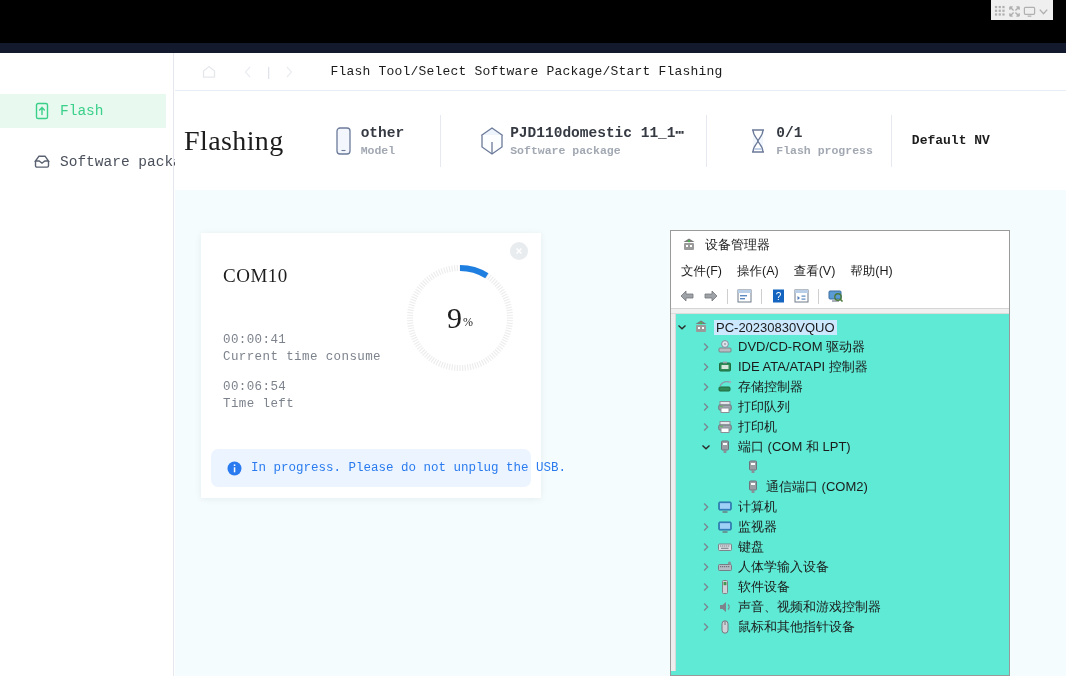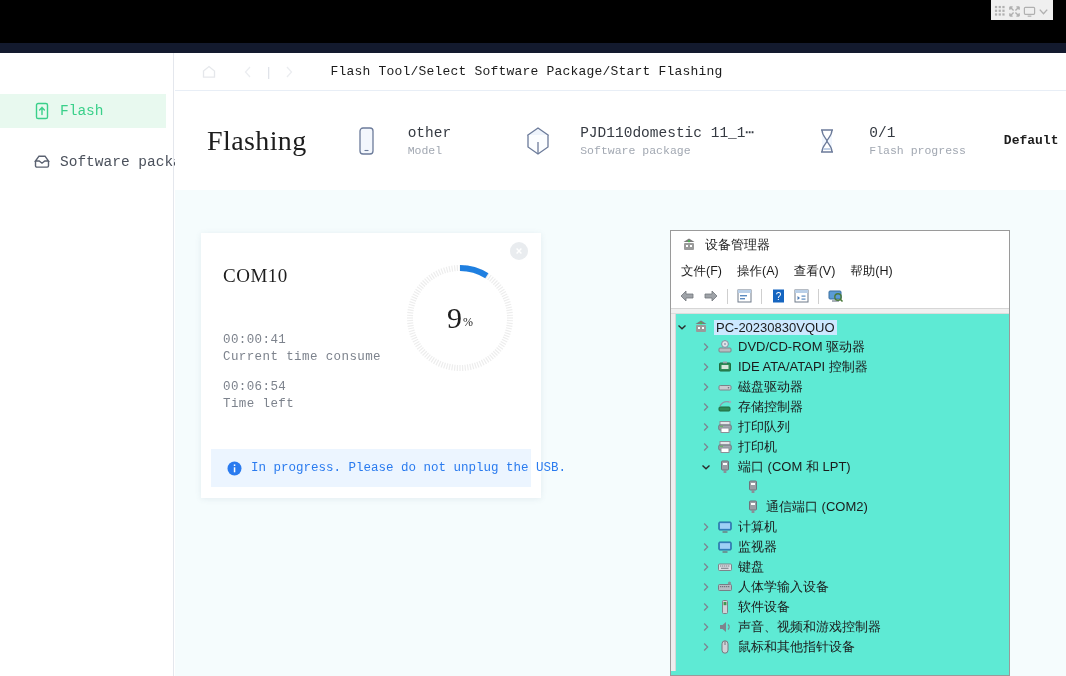--- a/index.html
+++ b/index.html
@@ -57,26 +57,26 @@
     font-family: "Liberation Mono", monospace;
     font-size: 13px; color: #1b1b1b; letter-spacing: .2px;
   }
 
   
   #headstrip {
     position: absolute; left: 175px; top: 91px; width: 891px; height: 99px;
     background: #fff; display: flex; align-items: center;
   }
   #page-title {
-    margin-left: 32px;
+    margin-left: 9px;
     font-family: "Liberation Serif", serif;
     font-size: 28px; color: #1d1d1d; letter-spacing: .4px;
   }
   .meta {
-    display: flex; align-items: center; gap: 28px; height: 52px;
+    display: flex; align-items: center; gap: 4px; height: 52px; font-weight: bold;
   }
   #meta-model { margin-left: 45px; }
   #meta-pkg   { margin-left: 37px; }
   #meta-prog  { margin-left: 37px; }
   .meta-ico { width: 28px; height: 34px; flex: 0 0 28px; }
   .meta-txt { display: flex; flex-direction: column; justify-content: center; gap: 3px; }
   .meta-val {
     font-family: "Liberation Mono", monospace;
     font-size: 14.5px; color: #353a42; white-space: nowrap;
   }
@@ -140,21 +140,21 @@
   #pct-sym {
     font-family: "Liberation Serif", serif;
     font-size: 12px; color: #1d1d1d; align-self: flex-end;
     margin-bottom: 44px; margin-left: 1px;
   }
 
   #info-banner {
     position: absolute; left: 211px; top: 449px;
     width: 320px; height: 38px;
     background: #ecf5ff;
-    display: flex; align-items: center; gap: 9px; padding-left: 16px;
+    display: flex; align-items: center; gap: 9px; padding-left: 16px; border-radius: 7px;
   }
   #info-banner .i-ico { width: 15px; height: 15px; flex: 0 0 15px; }
   #info-text {
     font-family: "Liberation Mono", monospace;
     font-size: 12.5px; color: #2a7bef; white-space: nowrap;
   }
 
   
   #devmgr {
     position: absolute; left: 670px; top: 230px;
@@ -609,32 +609,20 @@
             </svg></span>
           <span class="tn-label">IDE ATA/ATAPI 控制器</span>
         </div>
         <div class="tn lvl1">
           <span class="tn-chev">
             <svg width="10" height="10" viewBox="0 0 10 10" fill="none" stroke="#7b8591" stroke-width="1.3">
               <path d="M3.2 1.5 L6.6 5 L3.2 8.5"></path>
             </svg>
           </span>
           <span class="tn-ico"><svg viewBox="0 0 16 16">
-              <rect x="2" y="6.5" width="12" height="4.5" rx="1.2" fill="#c9ccd0" stroke="#7e838a"></rect>
-              <circle cx="11.5" cy="8.8" r="0.8" fill="#6b7078"></circle>
-            </svg></span>
-          <span class="tn-label">磁盘驱动器</span>
-        </div>
-        <div class="tn lvl1">
-          <span class="tn-chev">
-            <svg width="10" height="10" viewBox="0 0 10 10" fill="none" stroke="#7b8591" stroke-width="1.3">
-              <path d="M3.2 1.5 L6.6 5 L3.2 8.5"></path>
-            </svg>
-          </span>
-          <span class="tn-ico"><svg viewBox="0 0 16 16">
               <rect x="2" y="8" width="11" height="4" rx="1" fill="#2e8b57" stroke="#1f6b40"></rect>
               <path d="M3 7 C5 3 9 2 13 3" fill="none" stroke="#8b9aa8" stroke-width="1.3"></path>
               <circle cx="13" cy="3" r="1.2" fill="#9fb0c0"></circle>
             </svg></span>
           <span class="tn-label">存储控制器</span>
         </div>
         <div class="tn lvl1">
           <span class="tn-chev">
             <svg width="10" height="10" viewBox="0 0 10 10" fill="none" stroke="#7b8591" stroke-width="1.3">
               <path d="M3.2 1.5 L6.6 5 L3.2 8.5"></path>

